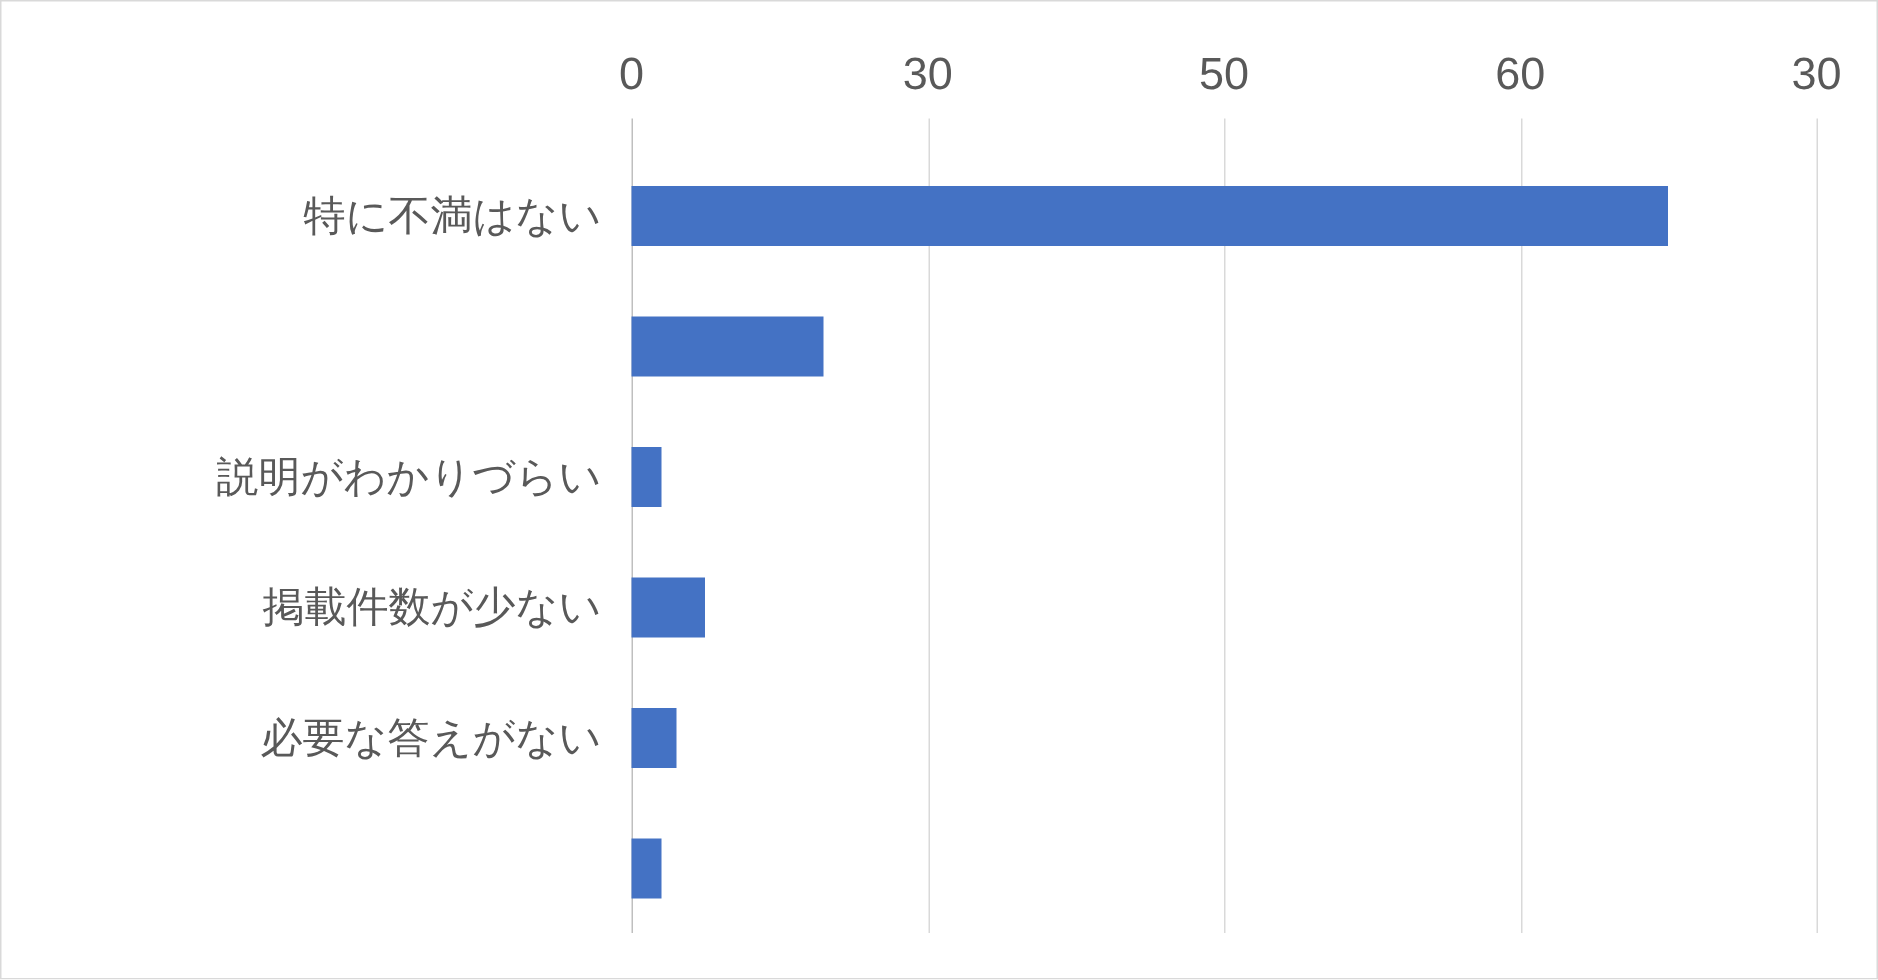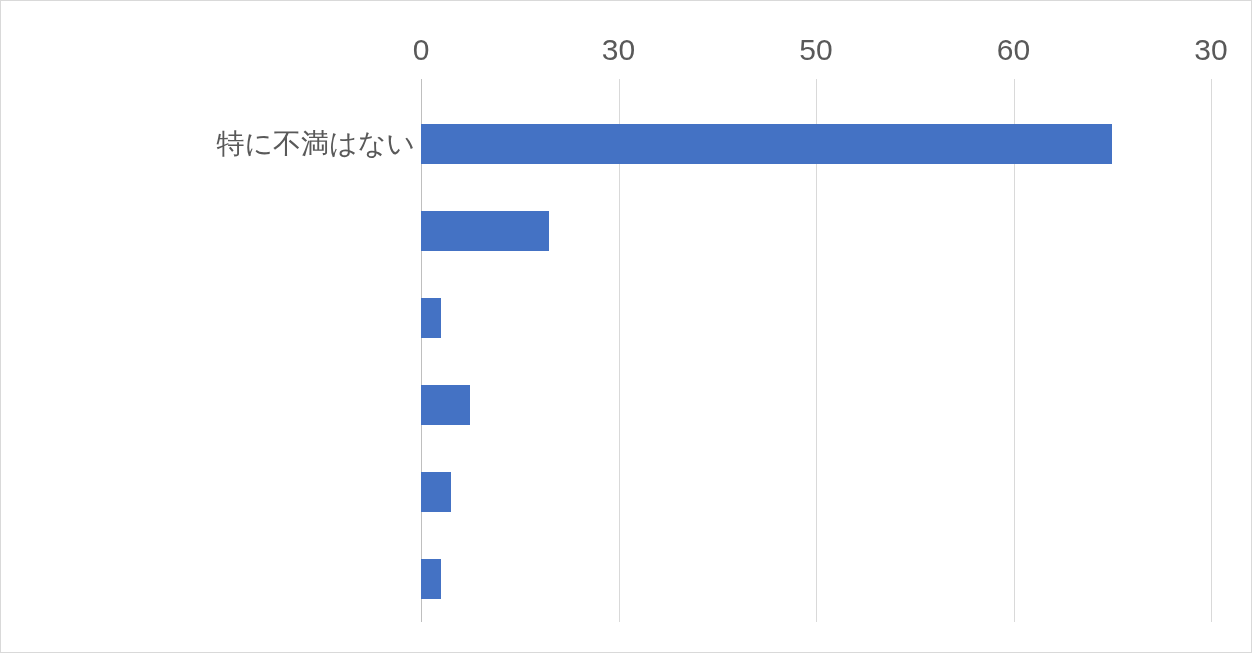--- a/index.html
+++ b/index.html
@@ -48,21 +48,21 @@
     bottom: 0;
   }
   .cat-label {
     position: absolute;
     left: 0;
     width: 400px;
     text-align: right;
     font-size: 28px;
     line-height: 1;
     color: #595959;
-    padding-right: 6px;
+    padding-right: 20px;
     box-sizing: border-box;
     transform: translateY(-50%);
     white-space: nowrap;
   }
   .bar-region {
     position: absolute;
     left: 400px;
     right: 0;
     top: 0;
     bottom: 0;
@@ -106,20 +106,23 @@
           <span class="tick-label" style="left:25%">30</span>
           <span class="tick-label" style="left:50%">50</span>
           <span class="tick-label" style="left:75%">60</span>
           <span class="tick-label" style="left:100%">30</span>
         </div>
       </div>
 
       <div class="bars-area">
 
         <span class="cat-label" style="top:12%">特に不満はない</span>
+        <span class="cat-label" style="top:44%">説明がわかりづらい</span>
+        <span class="cat-label" style="top:60%">掲載件数が少ない</span>
+        <span class="cat-label" style="top:76%">必要な答えがない</span>
 
         <div class="bar-region">
 
           <div class="gridline axis0" style="left:0%"></div>
           <div class="gridline" style="left:25%"></div>
           <div class="gridline" style="left:50%"></div>
           <div class="gridline" style="left:75%"></div>
           <div class="gridline" style="left:100%"></div>
 
           <div class="bar" style="top:12%; width:87.5%"></div>

